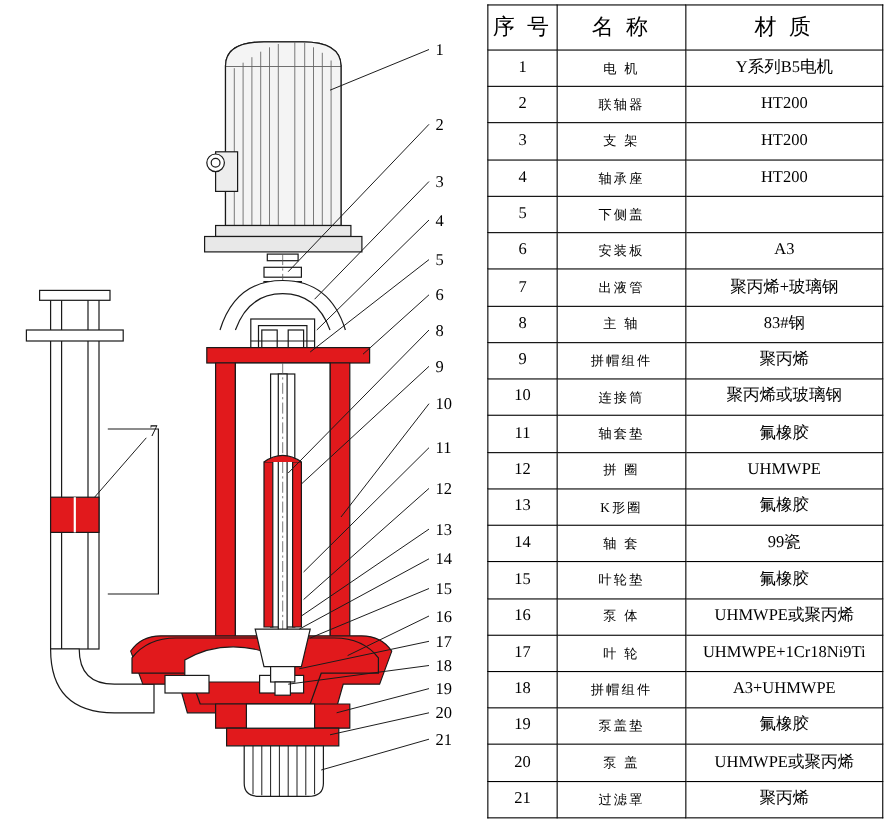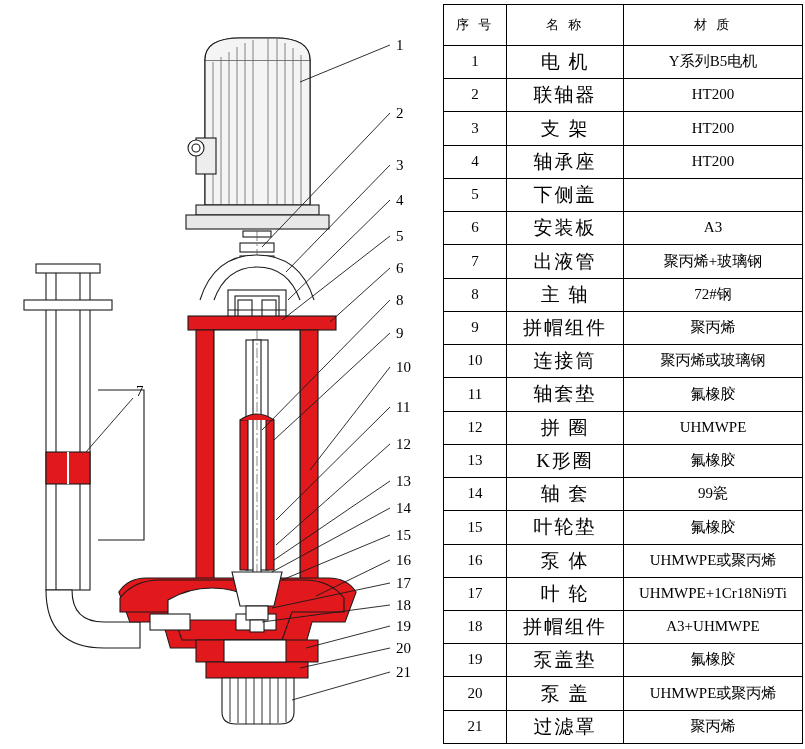--- a/index.html
+++ b/index.html
@@ -41,29 +41,29 @@
     border: 1px solid #000;
     text-align: center;
     vertical-align: middle;
     font-family: "Liberation Serif", serif;
     color: #000;
     padding: 0;
     height: 31.5px;
     line-height: 1.05;
   }
   #parts-table thead td {
-    font-size: 13px;
+    font-size: 20px;
     letter-spacing: 3px;
     height: 40px;
   }
   #parts-table tbody td.col-no {
     font-size: 15px;
   }
   #parts-table tbody td.col-name {
-    font-size: 19px;
+    font-size: 12px;
     letter-spacing: 2px;
     font-family: Liberation Serif, serif;
   }
   #parts-table tbody td.col-mat {
     font-size: 15px;
   }
   .w-no  { width: 62px; }
   .w-name{ width: 116px; }
   .w-mat { width: 178px; }
 
@@ -293,21 +293,21 @@
           <td class="col-mat w-mat">A3</td>
         </tr>
         <tr>
           <td class="col-no w-no">7</td>
           <td class="col-name w-name">出液管</td>
           <td class="col-mat w-mat">聚丙烯+玻璃钢</td>
         </tr>
         <tr>
           <td class="col-no w-no">8</td>
           <td class="col-name w-name">主 轴</td>
-          <td class="col-mat w-mat">72#钢</td>
+          <td class="col-mat w-mat">83#钢</td>
         </tr>
         <tr>
           <td class="col-no w-no">9</td>
           <td class="col-name w-name">拼帽组件</td>
           <td class="col-mat w-mat">聚丙烯</td>
         </tr>
         <tr>
           <td class="col-no w-no">10</td>
           <td class="col-name w-name">连接筒</td>
           <td class="col-mat w-mat">聚丙烯或玻璃钢</td>

